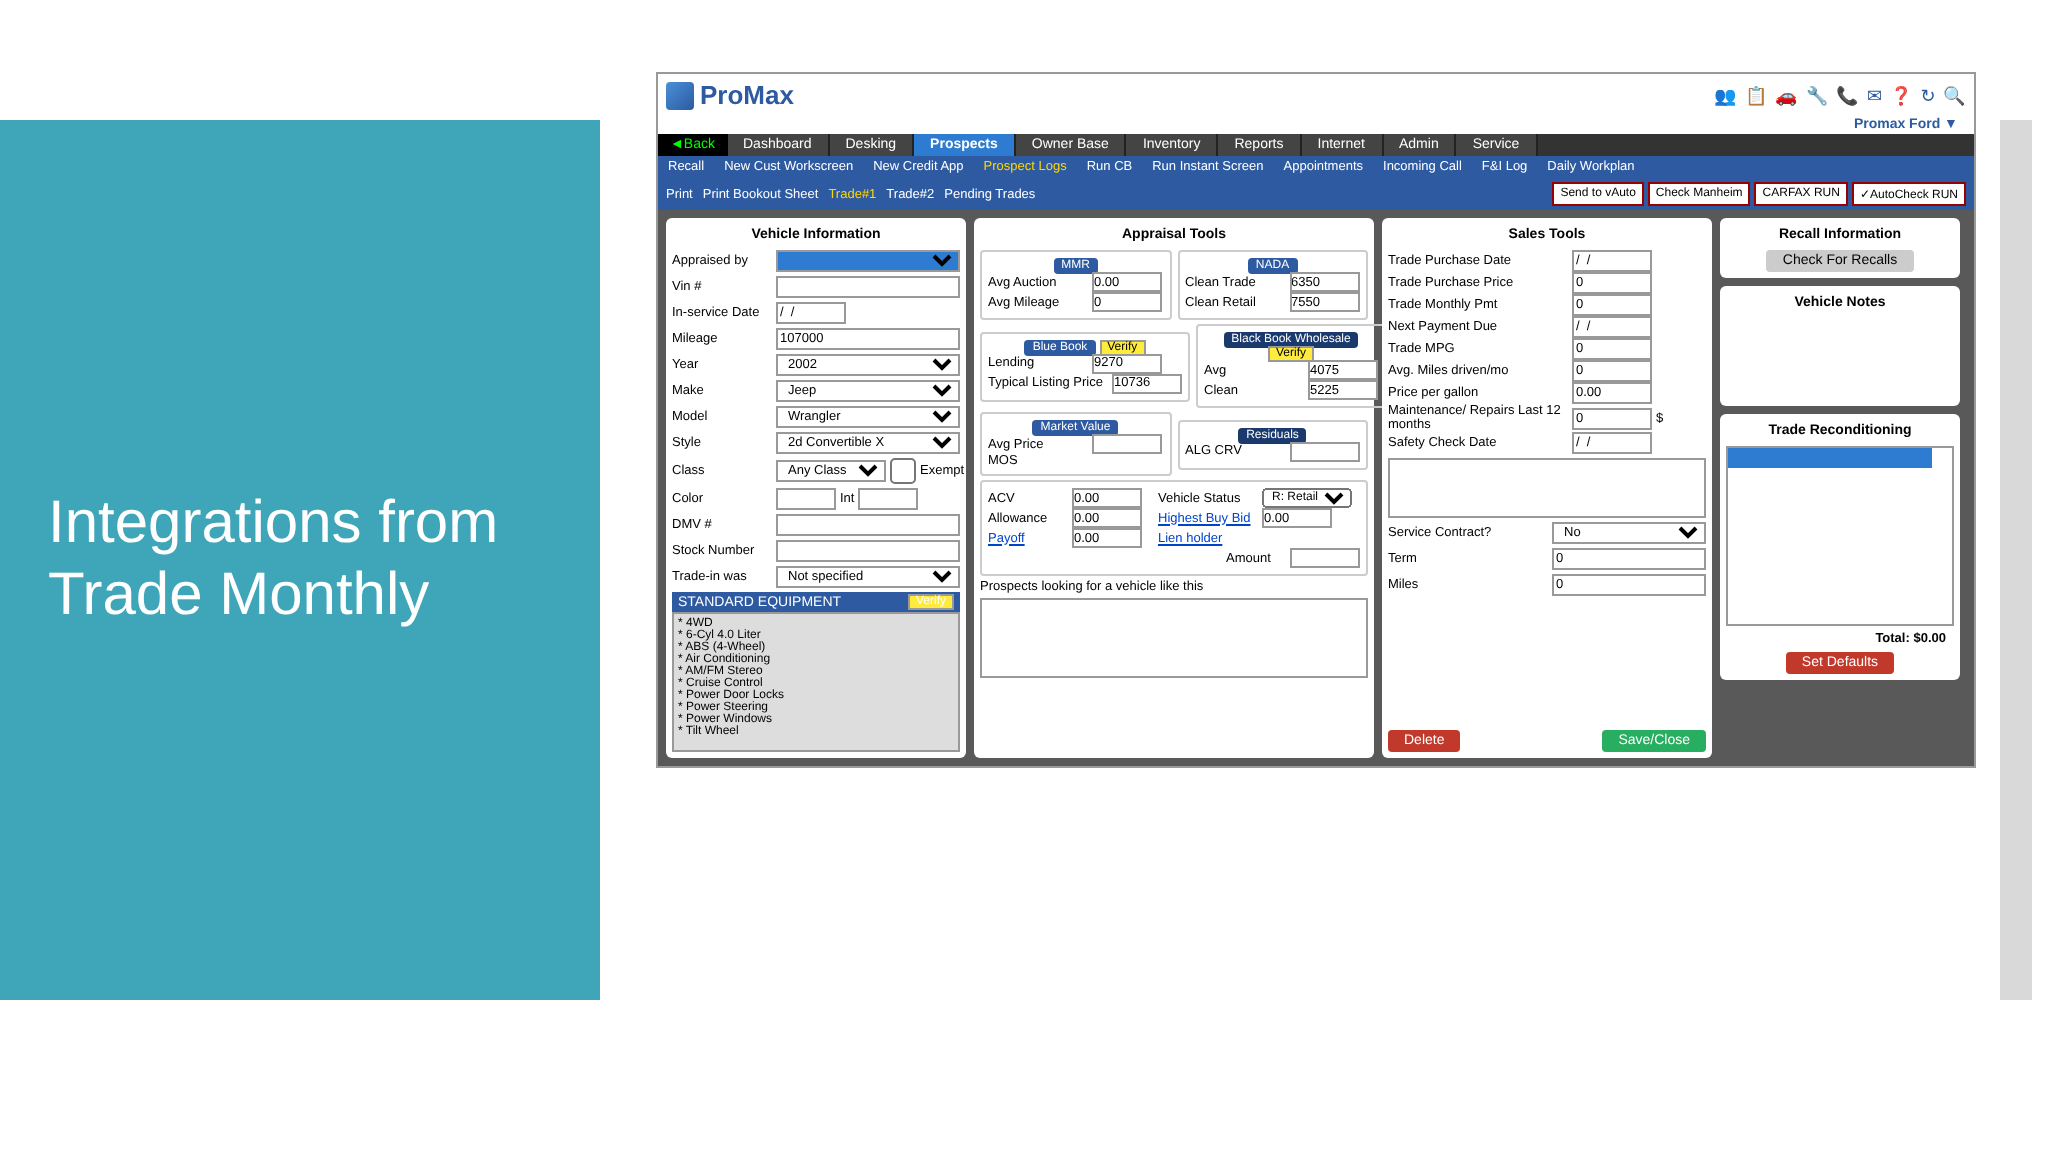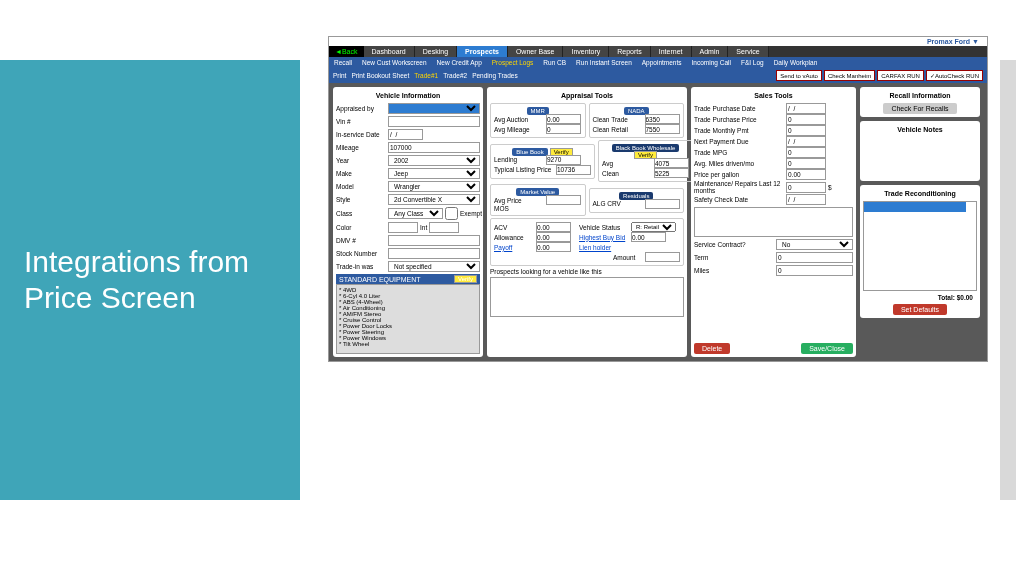--- a/index.html
+++ b/index.html
@@ -69,26 +69,43 @@
 .btn-gray { background: #ccc; color: #000; }
 
 .grid-box { border: 1px solid #999; height: 90px; background: #fff; position: relative; }
 .grid-box::before { content: ''; position: absolute; top: 0; left: 0; right: 10px; height: 10px; background: #2d7cd1; }
 .grid-total { text-align: right; font-size: 6.5px; padding: 1px 4px; font-weight: bold; }
 </style>
 </head>
 <body>
 
 <div class="slide-left">
-  <h1>Integrations from Price Screen</h1>
+  <h1>Integrations from Trade Monthly</h1>
 </div>
 <div class="slide-right"></div>
 
 <div class="app">
 
+  <div class="app-header">
+    <div class="logo">
+      <div class="logo-icon"></div>
+      <span class="logo-text">ProMax</span>
+    </div>
+    <div class="header-icons" id="hicons">
+        <span>👥</span>
+        <span>📋</span>
+        <span>🚗</span>
+        <span>🔧</span>
+        <span>📞</span>
+        <span>✉</span>
+        <span>❓</span>
+        <span>↻</span>
+        <span>🔍</span>
+      </div>
+  </div>
   <div class="dealer-bar">Promax Ford ▼</div>
 
   <div class="nav-tabs" id="navtabs">
     <span class="back">◄Back</span>
   <span class="tab">Dashboard</span>
       <span class="tab">Desking</span>
       <span class="tab active">Prospects</span>
       <span class="tab">Owner Base</span>
       <span class="tab">Inventory</span>
       <span class="tab">Reports</span>

